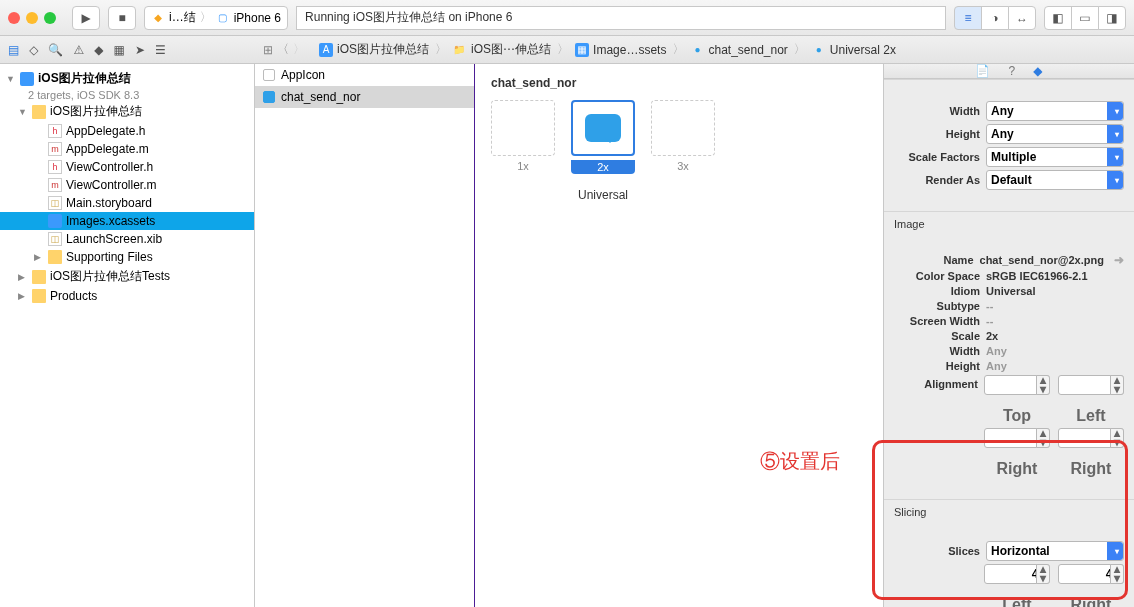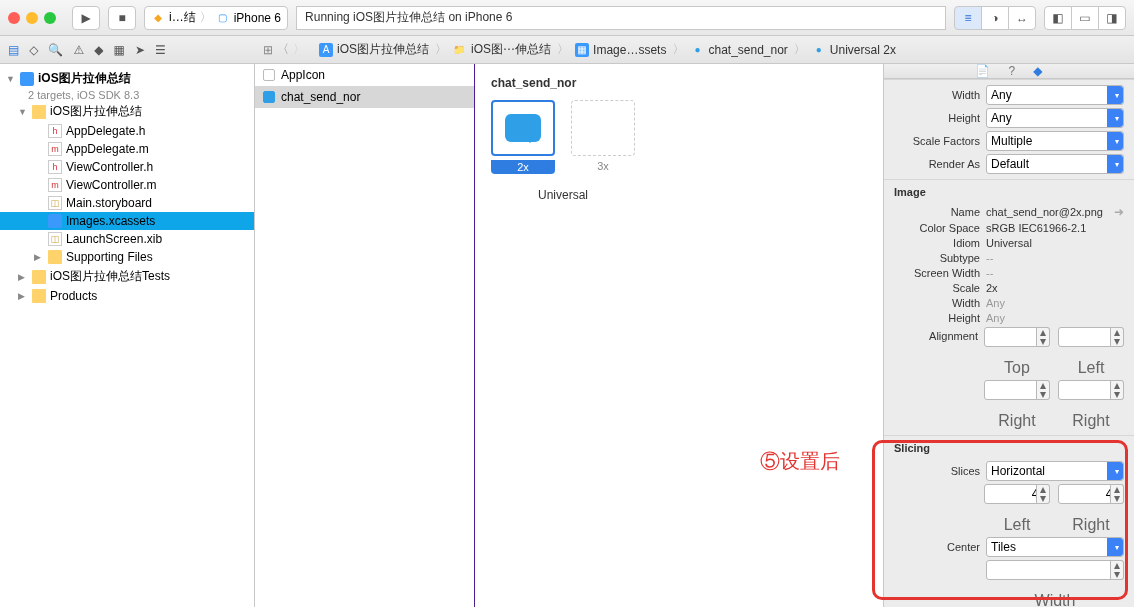--- a/index.html
+++ b/index.html
@@ -58,36 +58,36 @@
 .well.sel { border:2px solid #2f7de1; background:#fff; }
 .bubble { width:36px; height:28px; background:#2fa0e8; border-radius:6px; position:relative; }
 .bubble:after { content:""; position:absolute; bottom:-6px; right:6px; border:5px solid transparent; border-top-color:#2fa0e8; }
 .slab { margin-top:4px; font-size:11px; color:#888; }
 .slab.sel { background:#2f7de1; color:#fff; border-radius:0 0 4px 4px; padding:1px 0; }
 .univ { text-align:center; margin-top:14px; color:#333; }
 
 .insp { width:250px; background:#ececec; display:flex; flex-direction:column; overflow:auto; position:relative; }
 .insp-tabs { height:28px; background:linear-gradient(#f0f0f0,#e4e4e4); border-bottom:1px solid #c8c8c8; display:flex; justify-content:center; gap:18px; align-items:center; color:#777; font-size:14px; }
 .insp-tabs .on { color:#2f7de1; }
-.sect { padding:2px 10px; border-top:1px solid #d6d6d6; }
+.sect { padding:18px 10px; border-top:1px solid #d6d6d6;font-weight:bold; }
 .sect:first-child { border-top:none; }
 .kv { display:flex; align-items:center; margin:3px 0; gap:6px; }
 .kv label { width:86px; text-align:right; color:#333; font-size:11px; }
 .kv .val { flex:1; color:#333; font-size:11px; }
 .kv .dim { color:#999; }
 .sel-ctl { flex:1; height:20px; background:#fff; border:1px solid #b8b8b8; border-radius:3px; display:flex; align-items:center; padding:0 4px; position:relative; font-size:11px; }
 .sel-ctl:after { content:""; position:absolute; right:0; top:0; width:16px; height:100%; background:#3b82f6; border-radius:0 3px 3px 0; }
 .sel-ctl .arr { position:absolute; right:4px; color:#fff; font-size:8px; z-index:1; }
 .num { width:66px; height:20px; background:#fff; border:1px solid #b8b8b8; border-radius:3px; display:flex; align-items:center; padding:0 4px; position:relative; font-size:11px; justify-content:flex-end; }
 .num .step { position:absolute; right:-1px; top:-1px; width:14px; height:20px; border:1px solid #b8b8b8; border-radius:0 3px 3px 0; background:#f4f4f4; font-size:7px; display:flex; flex-direction:column; }
 .num .step span { flex:1; text-align:center; line-height:8px; color:#666; }
 .pair { display:flex; gap:8px; align-items:flex-start; }
 .pairwrap { flex:1; display:flex; flex-direction:column; align-items:center; }
 .sublab { font-size:16px; color:#666; margin-top:12px; }
-.shead { font-weight:700; font-size:11px; color:#333; padding:6px 10px 2px; border-top:1px solid #d6d6d6; }
+.shead { font-weight:400; font-size:11px; color:#333; padding:6px 10px 2px; border-top:1px solid #d6d6d6; }
 .highlight { position:absolute; border:3px solid #e3342f; border-radius:10px; pointer-events:none; }
 .anno { position:absolute; color:#e3342f; font-size:20px; font-weight:400; }
 </style>
 </head>
 <body>
 
 <div class="toolbar">
   <div class="traffic">
     <div class="dot red"></div>
     <div class="dot yel"></div>
@@ -237,20 +237,24 @@
       <div class="arow sel">
           <span class="box fill"></span>
           <span>chat_send_nor</span>
         </div>
     </div>
     <div class="canvas">
       <div class="cvtitle">chat_send_nor</div>
       <div style="display:inline-block">
         <div class="slots">
           <div class="slot">
+            <div class="well"></div>
+            <div class="slab">1x</div>
+          </div>
+          <div class="slot">
             <div class="well sel">
                 <div class="bubble"></div>
               </div>
             <div class="slab sel">2x</div>
           </div>
           <div class="slot">
             <div class="well"></div>
             <div class="slab">3x</div>
           </div>
         </div>

